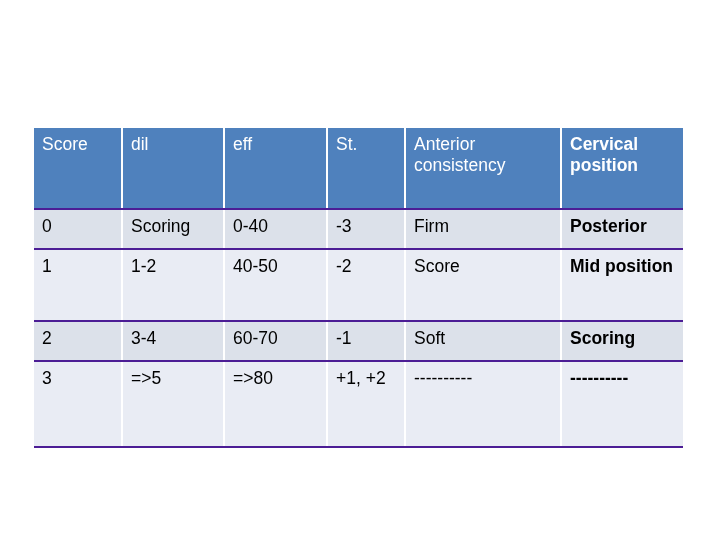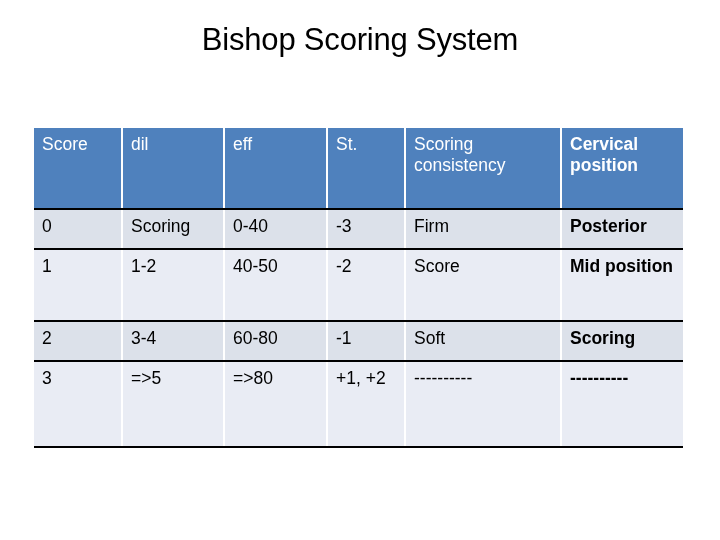--- a/index.html
+++ b/index.html
@@ -49,21 +49,21 @@
   #bishop-table col.c-st    { width: 78px; }
   #bishop-table col.c-cons  { width: 156px; }
   #bishop-table col.c-pos   { width: 122px; }
 
   #bishop-table th,
   #bishop-table td {
     padding: 6px 0 6px 8px;
     text-align: left;
     vertical-align: top;
     border-right: 2px solid #FFFFFF;
-    border-bottom: 2px solid #000000;
+    border-bottom: 2px solid #4c1d95;
     line-height: 1.22;
     font-weight: normal;
   }
   #bishop-table th:last-child,
   #bishop-table td:last-child {
     border-right: none;
     font-weight: bold;
   }
 
   thead tr.header-row th {
@@ -88,40 +88,39 @@
   tbody tr.r3 td { height: 72px; border-bottom: none; }
 
   .dash-cell {
     letter-spacing: 0px;
   }
 </style>
 </head>
 <body>
 
 <div id="slide-title">
-  <span class="title-line">Bishop Scoring System</span>
 </div>
 
 <table id="bishop-table">
   <colgroup>
     <col class="c-score">
     <col class="c-dil">
     <col class="c-eff">
     <col class="c-st">
     <col class="c-cons">
     <col class="c-pos">
   </colgroup>
 
   <thead>
     <tr class="header-row">
       <th>Score</th>
       <th>dil</th>
       <th>eff</th>
       <th>St.</th>
-      <th>Scoring consistency</th>
+      <th>Anterior consistency</th>
       <th>Cervical position</th>
     </tr>
   </thead>
 
   <tbody>
     <tr class="row-band-dark r0">
       <td>0</td>
       <td>Scoring</td>
       <td>0-40</td>
       <td>-3</td>
@@ -134,21 +133,21 @@
       <td>1-2</td>
       <td>40-50</td>
       <td>-2</td>
       <td>Score</td>
       <td>Mid position</td>
     </tr>
 
     <tr class="row-band-dark r2">
       <td>2</td>
       <td>3-4</td>
-      <td>60-80</td>
+      <td>60-70</td>
       <td>-1</td>
       <td>Soft</td>
       <td>Scoring</td>
     </tr>
 
     <tr class="row-band-light r3">
       <td>3</td>
       <td>=&gt;5</td>
       <td>=&gt;80</td>
       <td>+1, +2</td>

